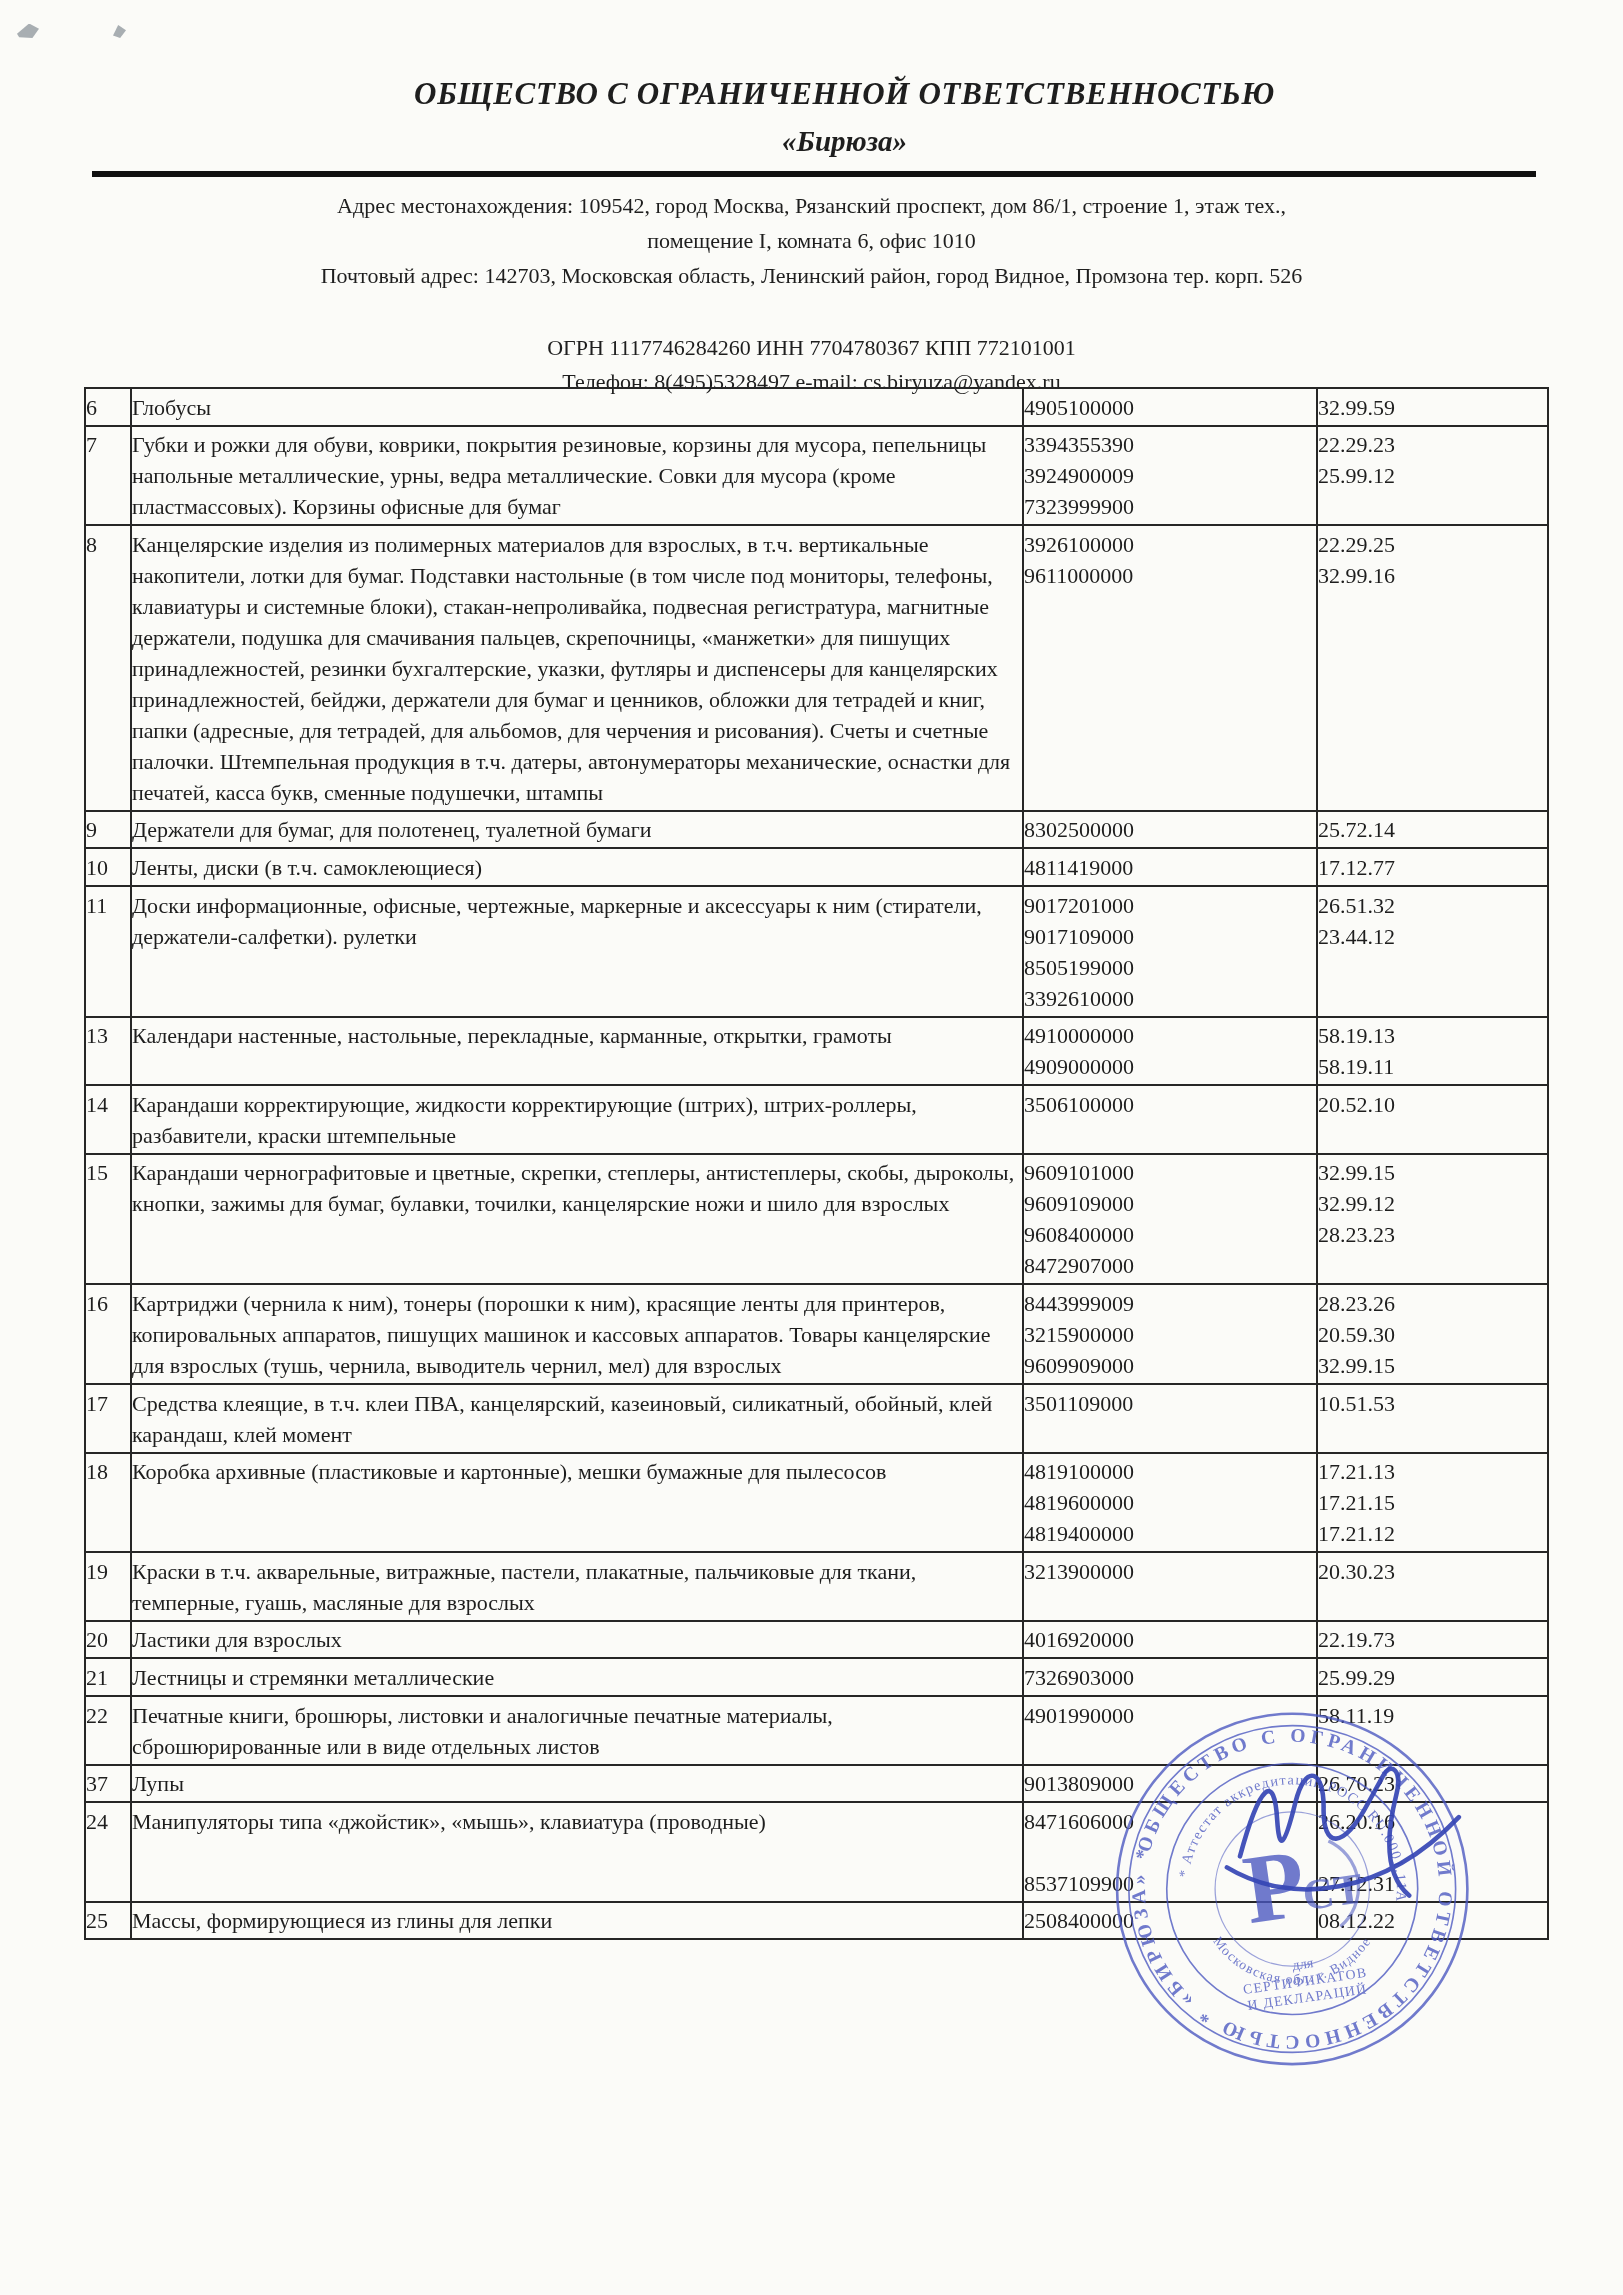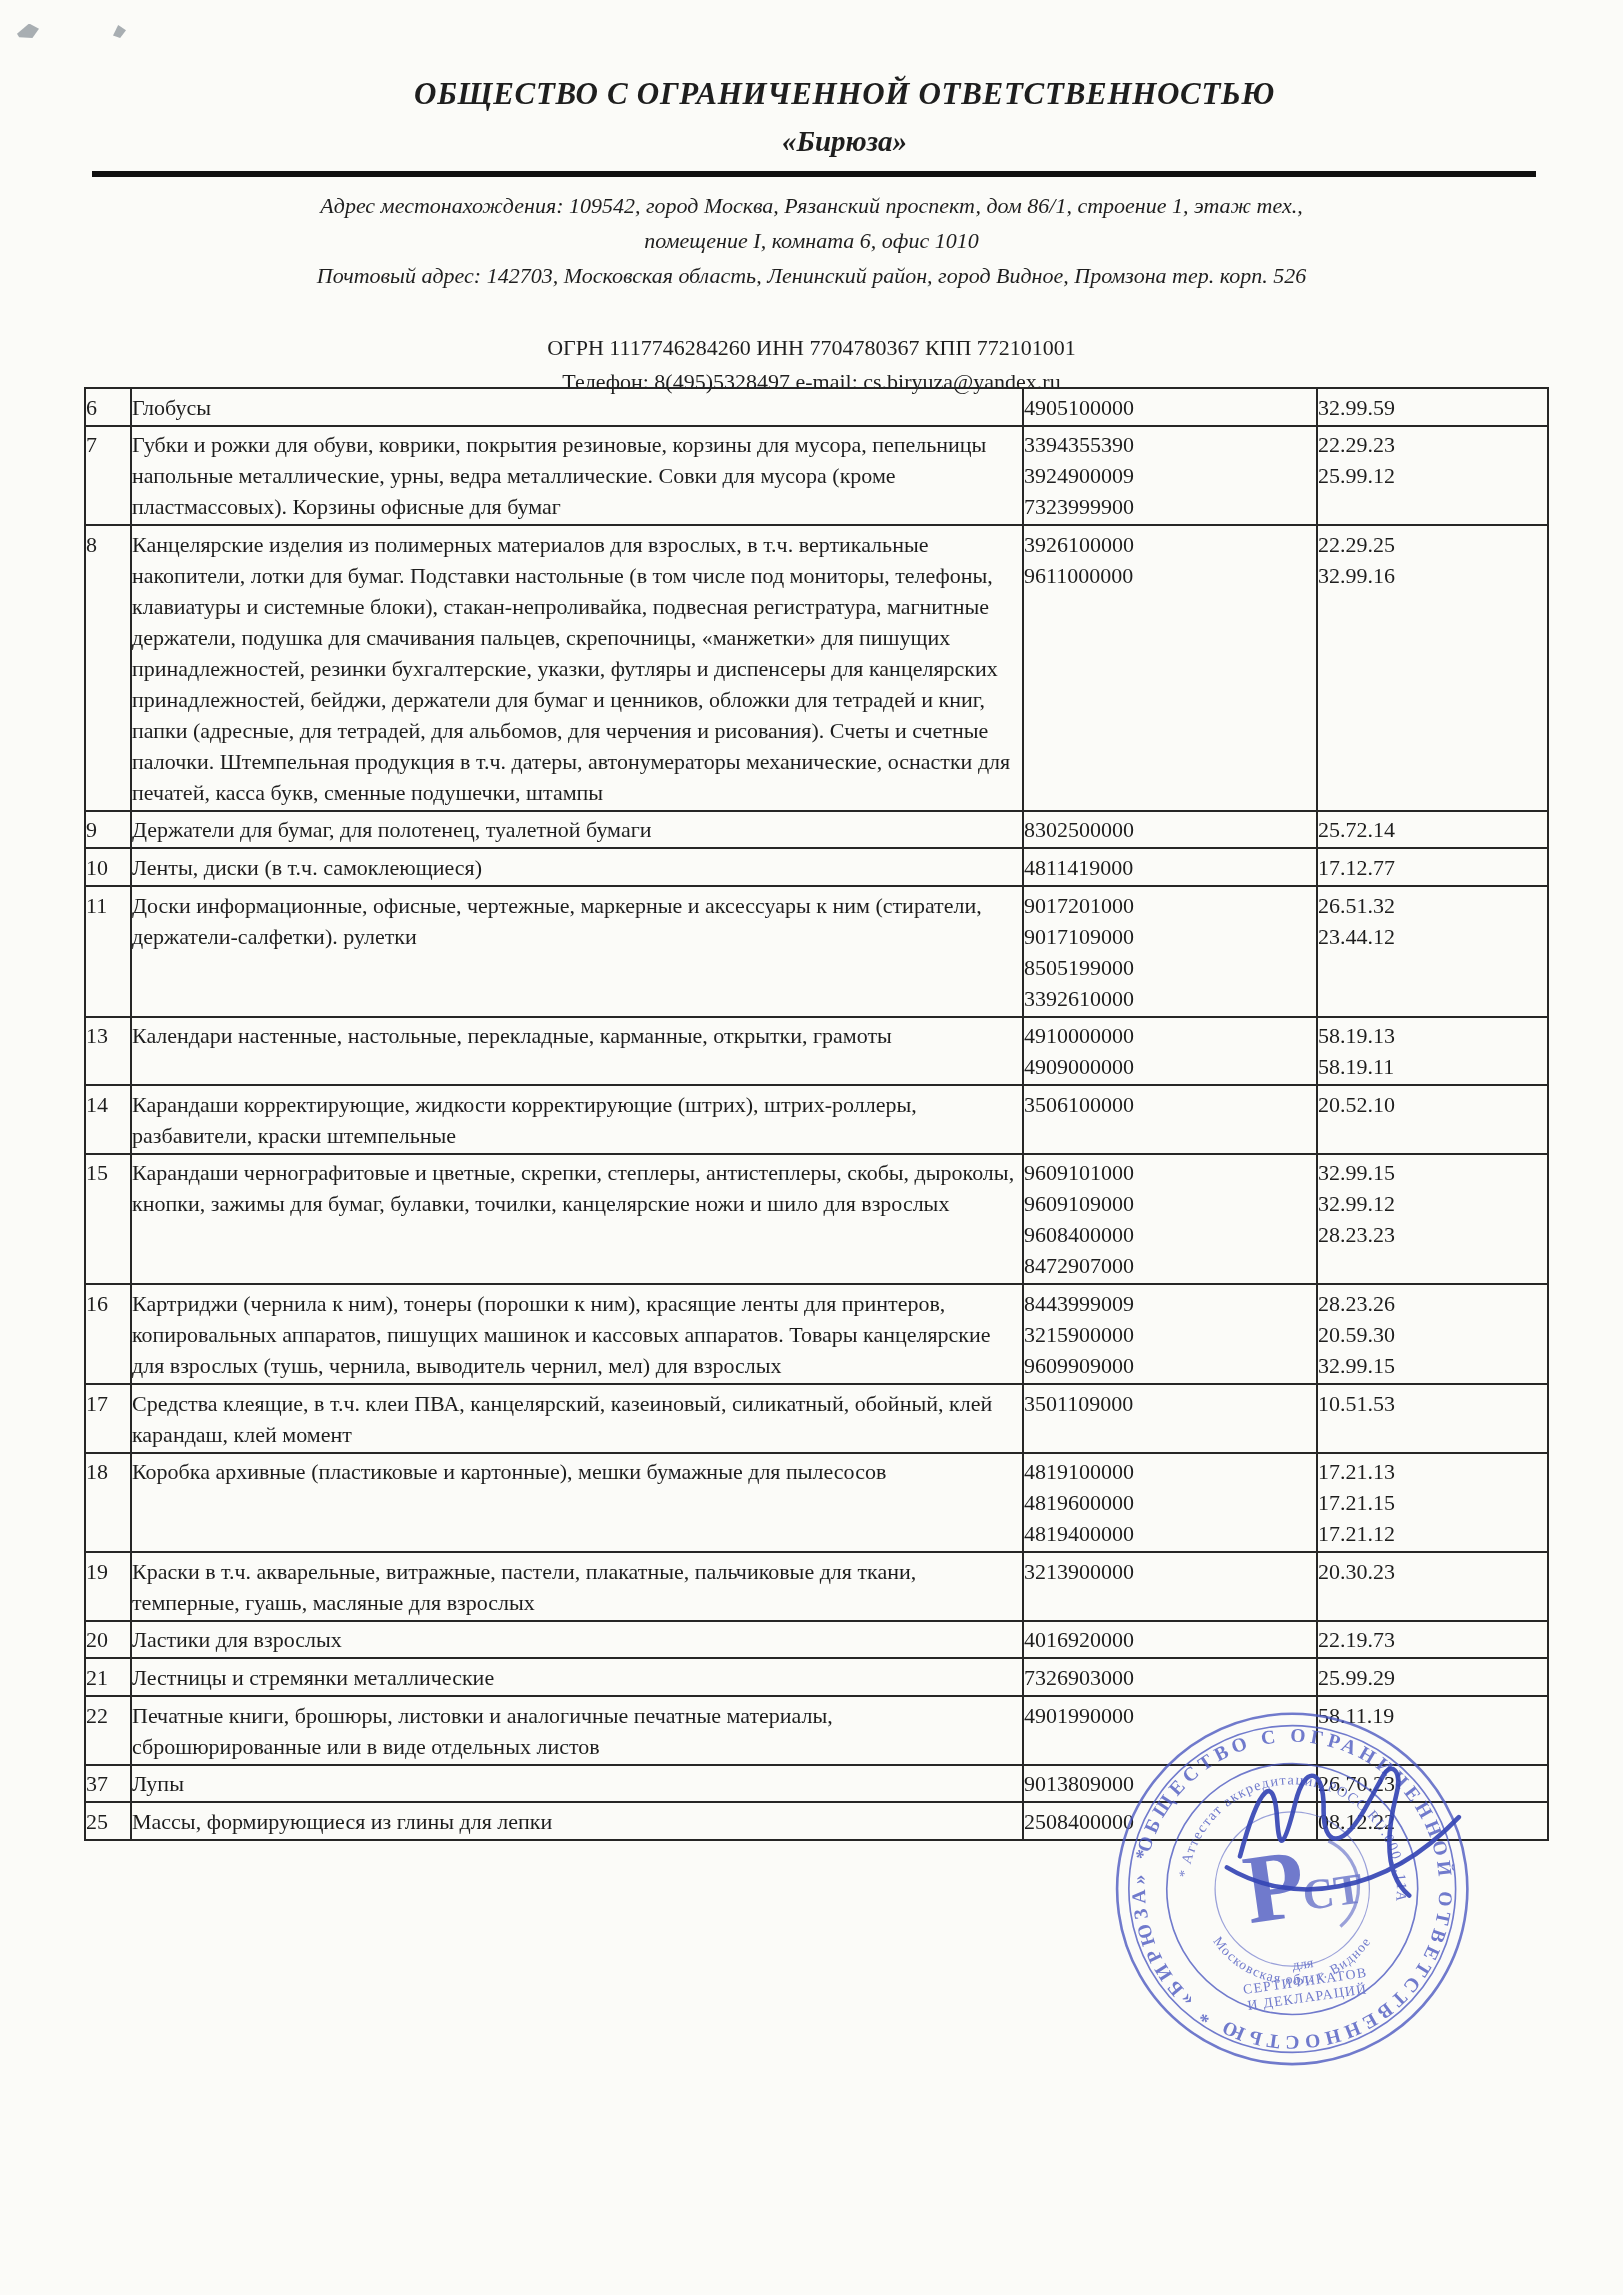--- a/index.html
+++ b/index.html
@@ -26,21 +26,21 @@
   .title2{
     margin-top:13px;
     font-size:29px;font-weight:bold;font-style:italic;
   }
   .rule{
     position:absolute;left:92px;top:171px;width:1444px;height:5.9px;
     background:#101010;
   }
   .addr{
     position:absolute;left:0;top:188px;width:100%;
-    text-align:center;font-size:22px;line-height:35px;font-style:italic;
+    text-align:center;font-size:22px;line-height:35px;
   }
   .reg{
     position:absolute;left:0;top:315px;width:100%;
     text-align:center;font-size:22px;line-height:34px;margin-top:16px;
   }
 
   table.goods{
     position:absolute;left:84px;top:387px;
     width:1455px;
     border-collapse:collapse;
@@ -275,20 +275,34 @@
           </td>
         </tr>
         <tr>
           <td class="c-num">37</td>
           <td class="c-desc">Лупы</td>
           <td class="c-code">
             <div class="cl">9013809000</div>
           </td>
           <td class="c-class">
             <div class="cl">26.70.23</div>
+          </td>
+        </tr>
+        <tr>
+          <td class="c-num">24</td>
+          <td class="c-desc">Манипуляторы типа «джойстик», «мышь», клавиатура (проводные)</td>
+          <td class="c-code">
+            <div class="cl">8471606000</div>
+            <div class="cl">&nbsp;</div>
+            <div class="cl">8537109900</div>
+          </td>
+          <td class="c-class">
+            <div class="cl">26.20.16</div>
+            <div class="cl">&nbsp;</div>
+            <div class="cl">27.12.31</div>
           </td>
         </tr>
         <tr>
           <td class="c-num">25</td>
           <td class="c-desc">Массы, формирующиеся из глины для лепки</td>
           <td class="c-code">
             <div class="cl">2508400000</div>
           </td>
           <td class="c-class">
             <div class="cl">08.12.22</div>

